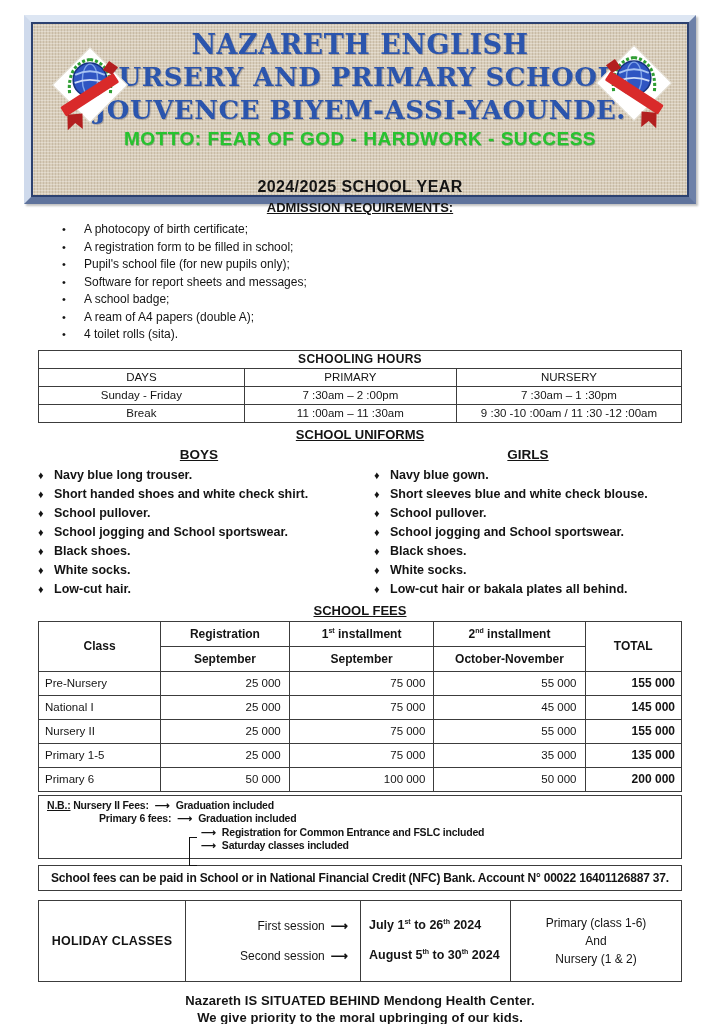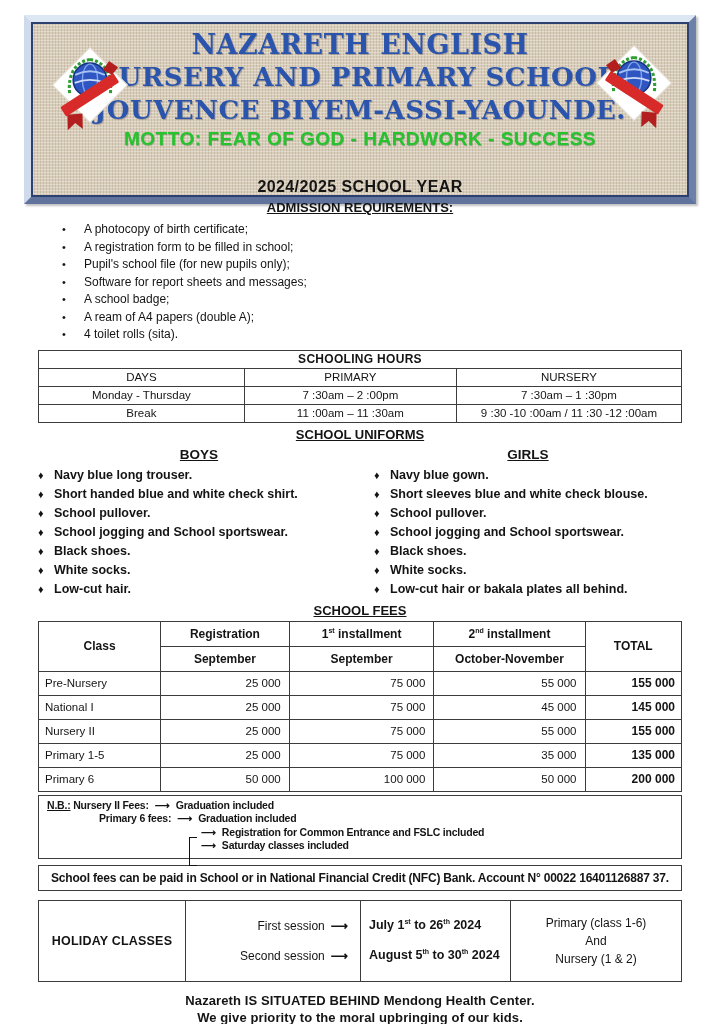--- a/index.html
+++ b/index.html
@@ -163,38 +163,38 @@
       <tbody>
           <tr>
             <td colspan="3" class="tbl-title">SCHOOLING HOURS</td>
           </tr>
       <tr>
         <td style="width:32%">DAYS</td>
         <td style="width:33%">PRIMARY</td>
         <td style="width:35%">NURSERY</td>
       </tr>
       <tr>
-        <td>Monday - Thursday</td>
+        <td>Sunday - Friday</td>
         <td>7 :30am – 2 :00pm</td>
         <td>7 :30am – 1 :30pm</td>
       </tr>
       <tr>
         <td>Break</td>
         <td>11 :00am – 11 :30am</td>
         <td>9 :30 -10 :00am / 11 :30 -12 :00am</td>
       </tr>
     </tbody>
       </table>
 
     <div class="center section-heading">SCHOOL UNIFORMS</div>
     <div class="uniform-cols">
       <div class="uniform-col">
         <div class="col-heading">BOYS</div>
         <div class="uni-item"><span class="dia">♦</span><span>Navy blue long trouser.</span></div>
-        <div class="uni-item"><span class="dia">♦</span><span>Short handed blue and white check shirt.</span></div>
+        <div class="uni-item"><span class="dia">♦</span><span>Short handed shoes and white check shirt.</span></div>
         <div class="uni-item"><span class="dia">♦</span><span>School pullover.</span></div>
         <div class="uni-item"><span class="dia">♦</span><span>School jogging and School sportswear.</span></div>
         <div class="uni-item"><span class="dia">♦</span><span>Black shoes.</span></div>
         <div class="uni-item"><span class="dia">♦</span><span>White socks.</span></div>
         <div class="uni-item"><span class="dia">♦</span><span>Low-cut hair.</span></div>
       </div>
       <div class="uniform-col right">
         <div class="col-heading">GIRLS</div>
         <div class="uni-item"><span class="dia">♦</span><span>Navy blue gown.</span></div>
         <div class="uni-item"><span class="dia">♦</span><span>Short sleeves blue and white check blouse.</span></div>

